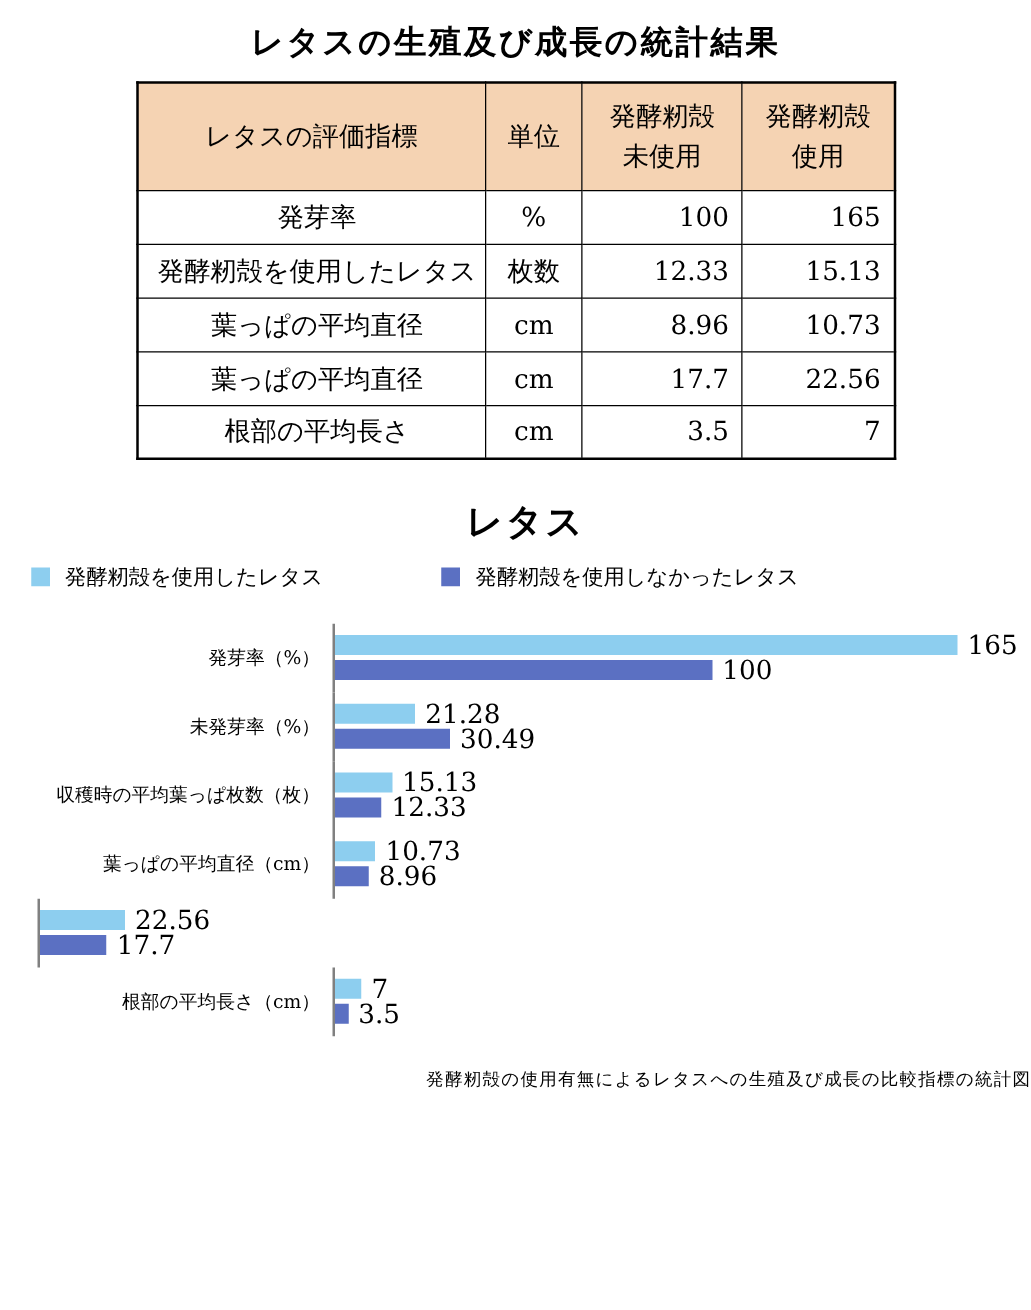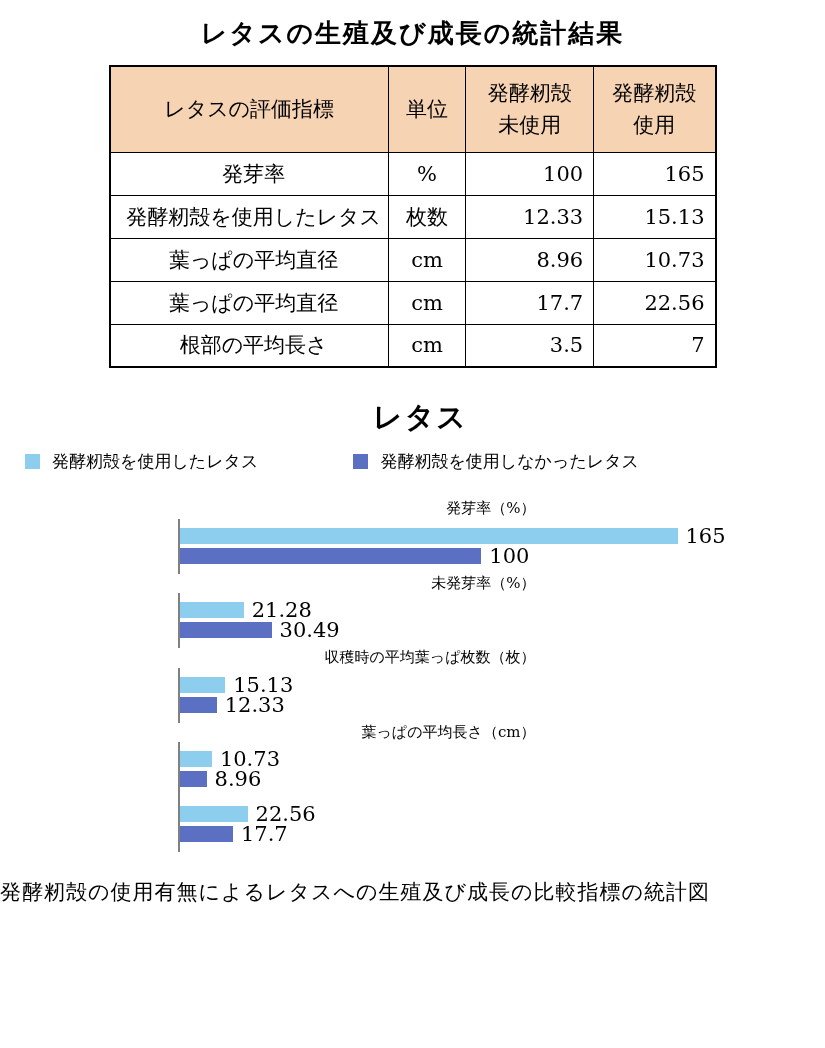--- a/index.html
+++ b/index.html
@@ -29,35 +29,35 @@
   td.c-num   { text-align:right; padding-right:10px; }
   
   .chart-title {
     text-align:center; font-size:29px; font-weight:600;
     letter-spacing:2px; margin:30px 0 12px 16px;
   }
   .legend { display:flex; justify-content:flex-start; gap:95px; margin-bottom:26px;padding-left:25px; }
   .legend-item { display:flex; align-items:center; gap:12px; font-size:17px; }
   .legend-swatch { width:15px; height:15px; flex:0 0 15px; }
   .chart-rows { margin-left:30px; }
-  .crow { display:flex; align-items:center;flex-direction:column; }
+  .crow { display:flex; align-items:center; }
   .clabel {
     width:236px; text-align:right; padding-right:10px;
     font-size:15px; line-height:1.3;
   }
   .cbars {
     width:500px; border-left:2px solid var(--axis);
     padding:9px 0 10px 0;
   }
   .bar-line { display:flex; align-items:center; height:16px; white-space:nowrap; }
   .bar-line + .bar-line { margin-top:4px; }
   .bar { height:16px; flex:0 0 auto; }
   .bval { font-size:21px; margin-left:8px; line-height:16px; }
   .figure-caption {
-    text-align:left; font-size:21px; letter-spacing:1px; margin:26px 0 16px 0;
+    text-align:right; font-size:14px; letter-spacing:1px; margin:26px 0 16px 0;
   }
 </style>
 </head>
 <body>
 
 <div>
 
   <h1 class="page-title">レタスの生殖及び成長の統計結果</h1>
 
   <table class="stats">
@@ -157,21 +157,21 @@
               <div class="bar" style="background: rgb(141, 206, 239); width: 9.1697%;"></div>
               <span class="bval">15.13</span>
             </div>
             <div class="bar-line">
               <div class="bar" style="background: rgb(91, 112, 194); width: 7.47273%;"></div>
               <span class="bval">12.33</span>
             </div>
           </div>
         </div>
         <div class="crow">
-          <div class="clabel">葉っぱの平均長さ（cm）</div>
+          <div class="clabel">葉っぱの平均直径（cm）</div>
           <div class="cbars">
             <div class="bar-line">
               <div class="bar" style="background: rgb(141, 206, 239); width: 6.50303%;"></div>
               <span class="bval">10.73</span>
             </div>
             <div class="bar-line">
               <div class="bar" style="background: rgb(91, 112, 194); width: 5.4303%;"></div>
               <span class="bval">8.96</span>
             </div>
           </div>
@@ -181,18 +181,31 @@
             <div class="bar-line">
               <div class="bar" style="background: rgb(141, 206, 239); width: 13.6727%;"></div>
               <span class="bval">22.56</span>
             </div>
             <div class="bar-line">
               <div class="bar" style="background: rgb(91, 112, 194); width: 10.7273%;"></div>
               <span class="bval">17.7</span>
             </div>
           </div>
         </div>
+        <div class="crow">
+          <div class="clabel">根部の平均長さ（cm）</div>
+          <div class="cbars">
+            <div class="bar-line">
+              <div class="bar" style="background: rgb(141, 206, 239); width: 4.24242%;"></div>
+              <span class="bval">7</span>
+            </div>
+            <div class="bar-line">
+              <div class="bar" style="background: rgb(91, 112, 194); width: 2.12121%;"></div>
+              <span class="bval">3.5</span>
+            </div>
+          </div>
+        </div>
       </div>
   </div>
 
   <p class="figure-caption">発酵籾殻の使用有無によるレタスへの生殖及び成長の比較指標の統計図</p>
 
 </div>
 
 </body></html>

